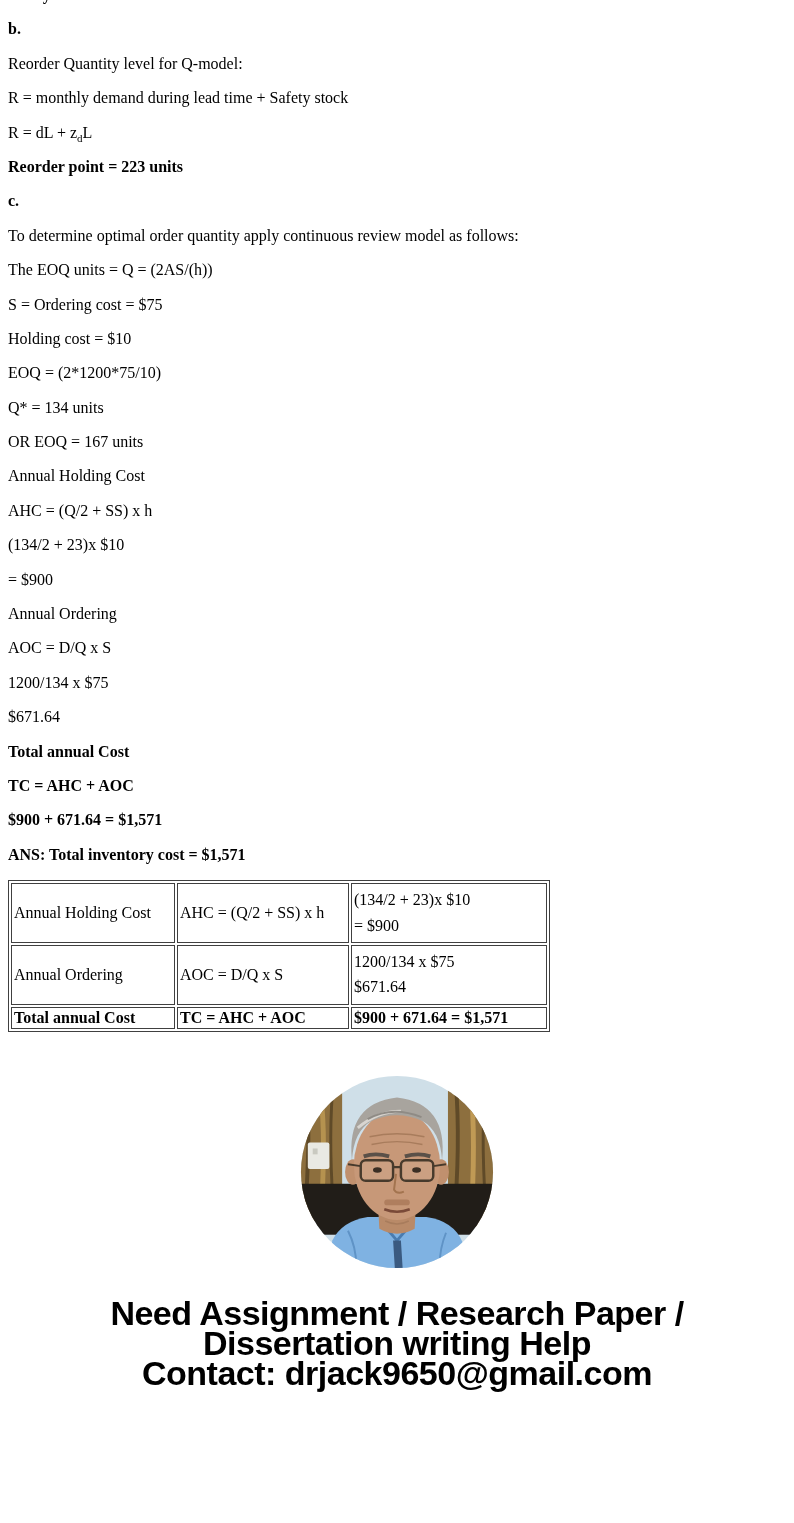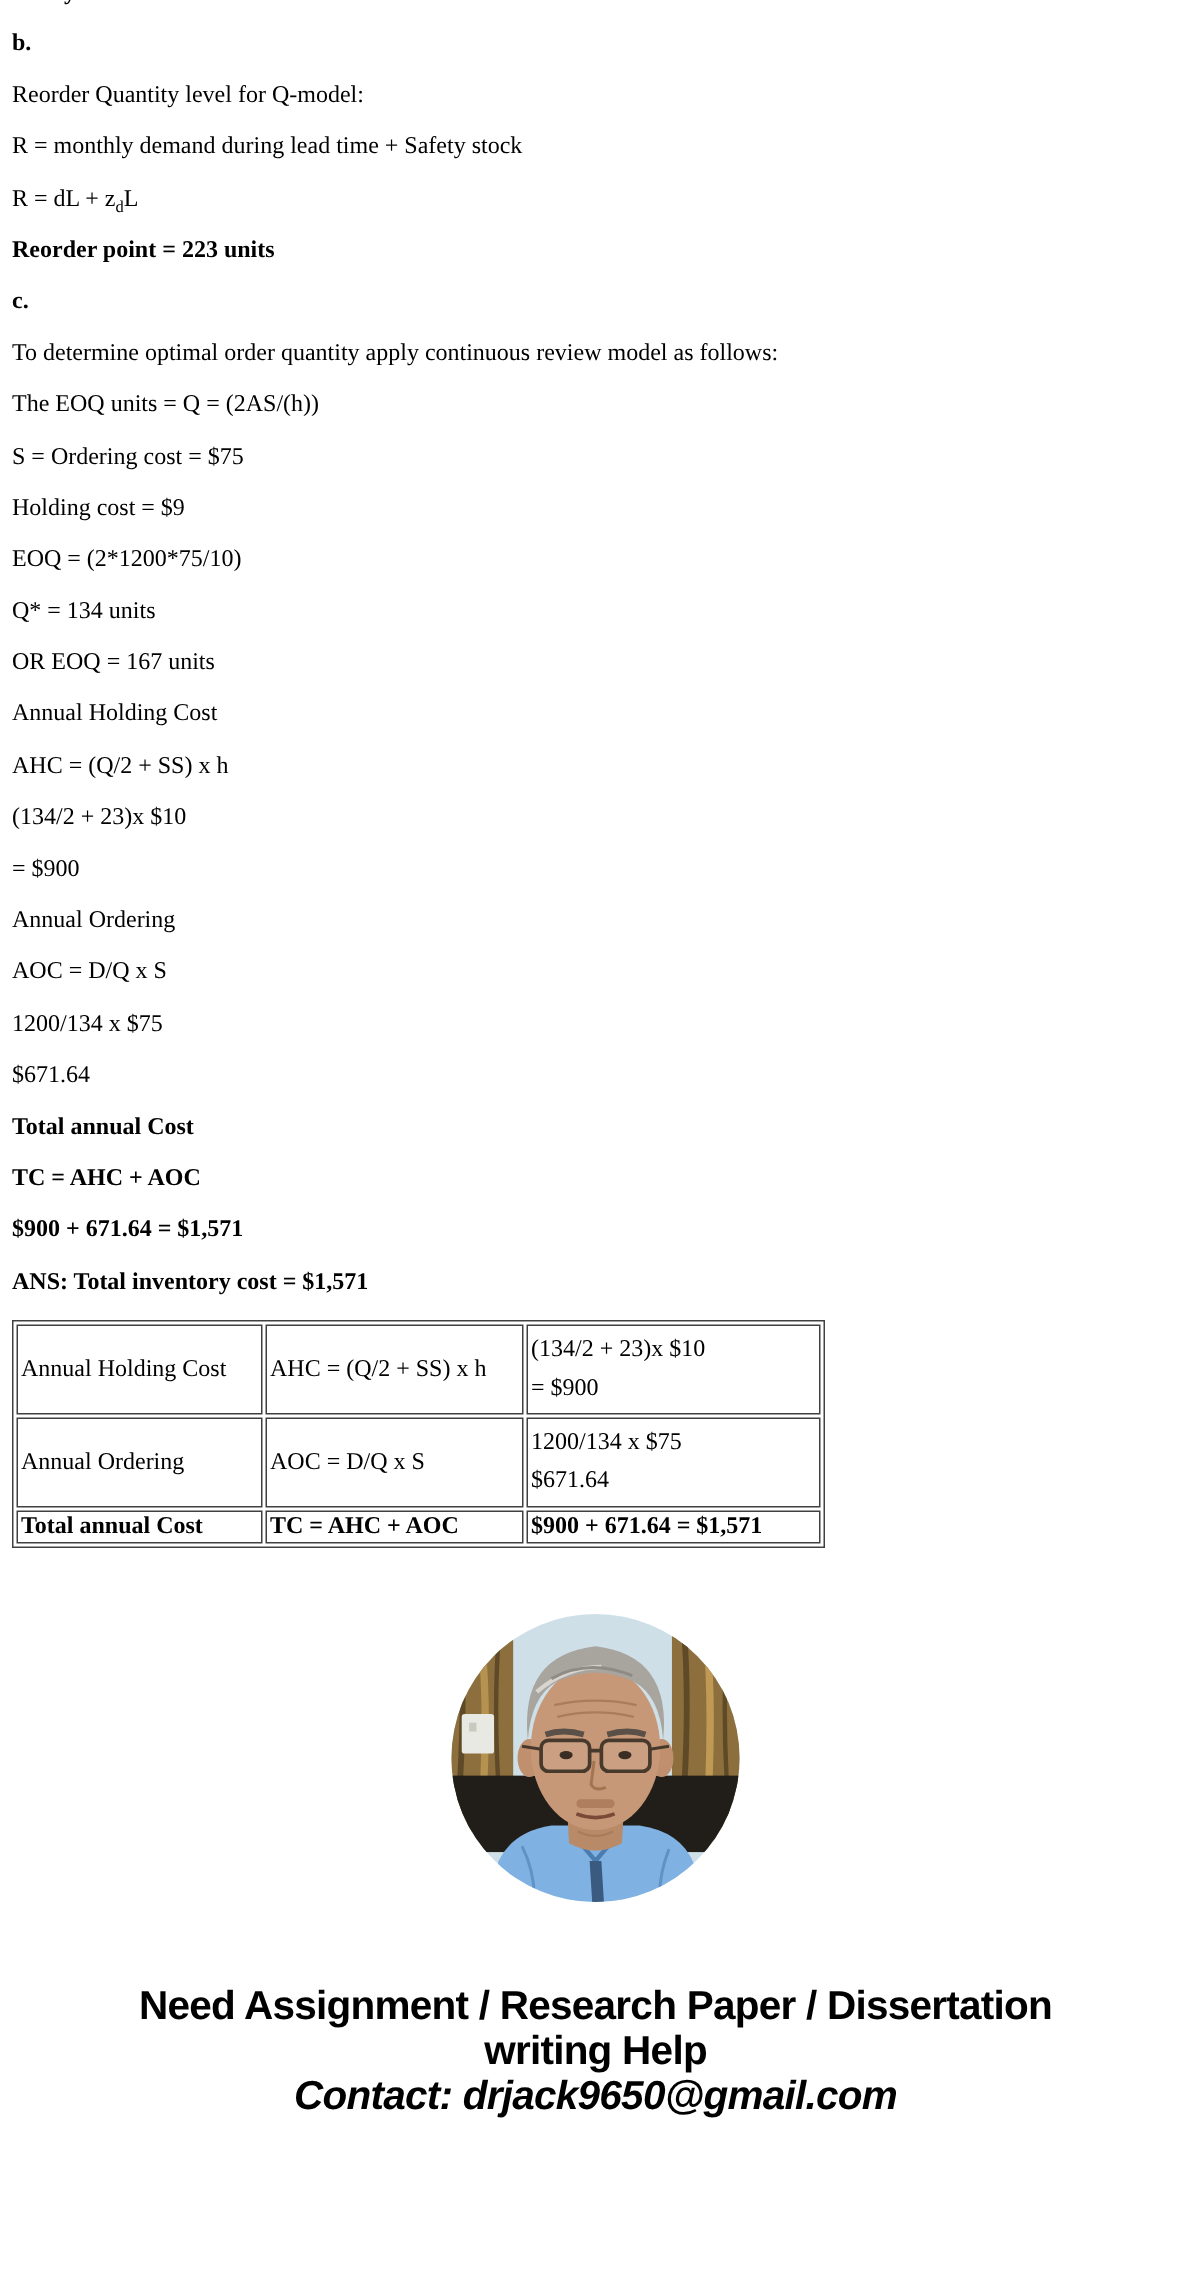--- a/index.html
+++ b/index.html
@@ -53,56 +53,55 @@
   }
   .photo-wrap {
     margin-top: 42px;
     text-align: center;
   }
   .photo-wrap svg {
     display: inline-block;
     vertical-align: top;
   }
   .footer {
-    margin-top: 52px;
+    margin-top: 28px;
     text-align: center;
     font-family: "Liberation Sans", sans-serif;
     font-weight: bold;
-    font-size: 27px;
+    font-size: 34px;
     line-height: 30px;
     letter-spacing: -0.5px;
     color: #000000;
   }
   .footer .heading {
     max-width: 700px;
     margin: 0 auto;
   }
   .footer .contact {
     margin: 0 auto;
-    font-style: italic;
   }
 </style>
 </head>
 <body>
 
 <div class="doc">
 
   <p class="line bold clipped">Safety stock = 23 units</p>
   <p class="line bold">b.</p>
   <p class="line">Reorder Quantity level for Q-model:</p>
   <p class="line">R = monthly demand during lead time + Safety stock</p>
 
   <p class="line"><span>R = dL + z</span><sub class="subscript">d</sub><span>L</span></p>
 
   <p class="line bold">Reorder point = 223 units</p>
   <p class="line bold">c.</p>
   <p class="line">To determine optimal order quantity apply continuous review model as follows:</p>
   <p class="line">The EOQ units = Q = (2AS/(h))</p>
   <p class="line">S = Ordering cost = $75</p>
-  <p class="line">Holding cost = $9</p>
+  <p class="line">Holding cost = $10</p>
   <p class="line">EOQ = (2*1200*75/10)</p>
   <p class="line">Q* = 134 units</p>
   <p class="line">OR EOQ = 167 units</p>
   <p class="line">Annual Holding Cost</p>
   <p class="line">AHC = (Q/2 + SS) x h</p>
   <p class="line">(134/2 + 23)x $10</p>
   <p class="line">= $900</p>
   <p class="line">Annual Ordering</p>
   <p class="line">AOC = D/Q x S</p>
   <p class="line">1200/134 x $75</p>

